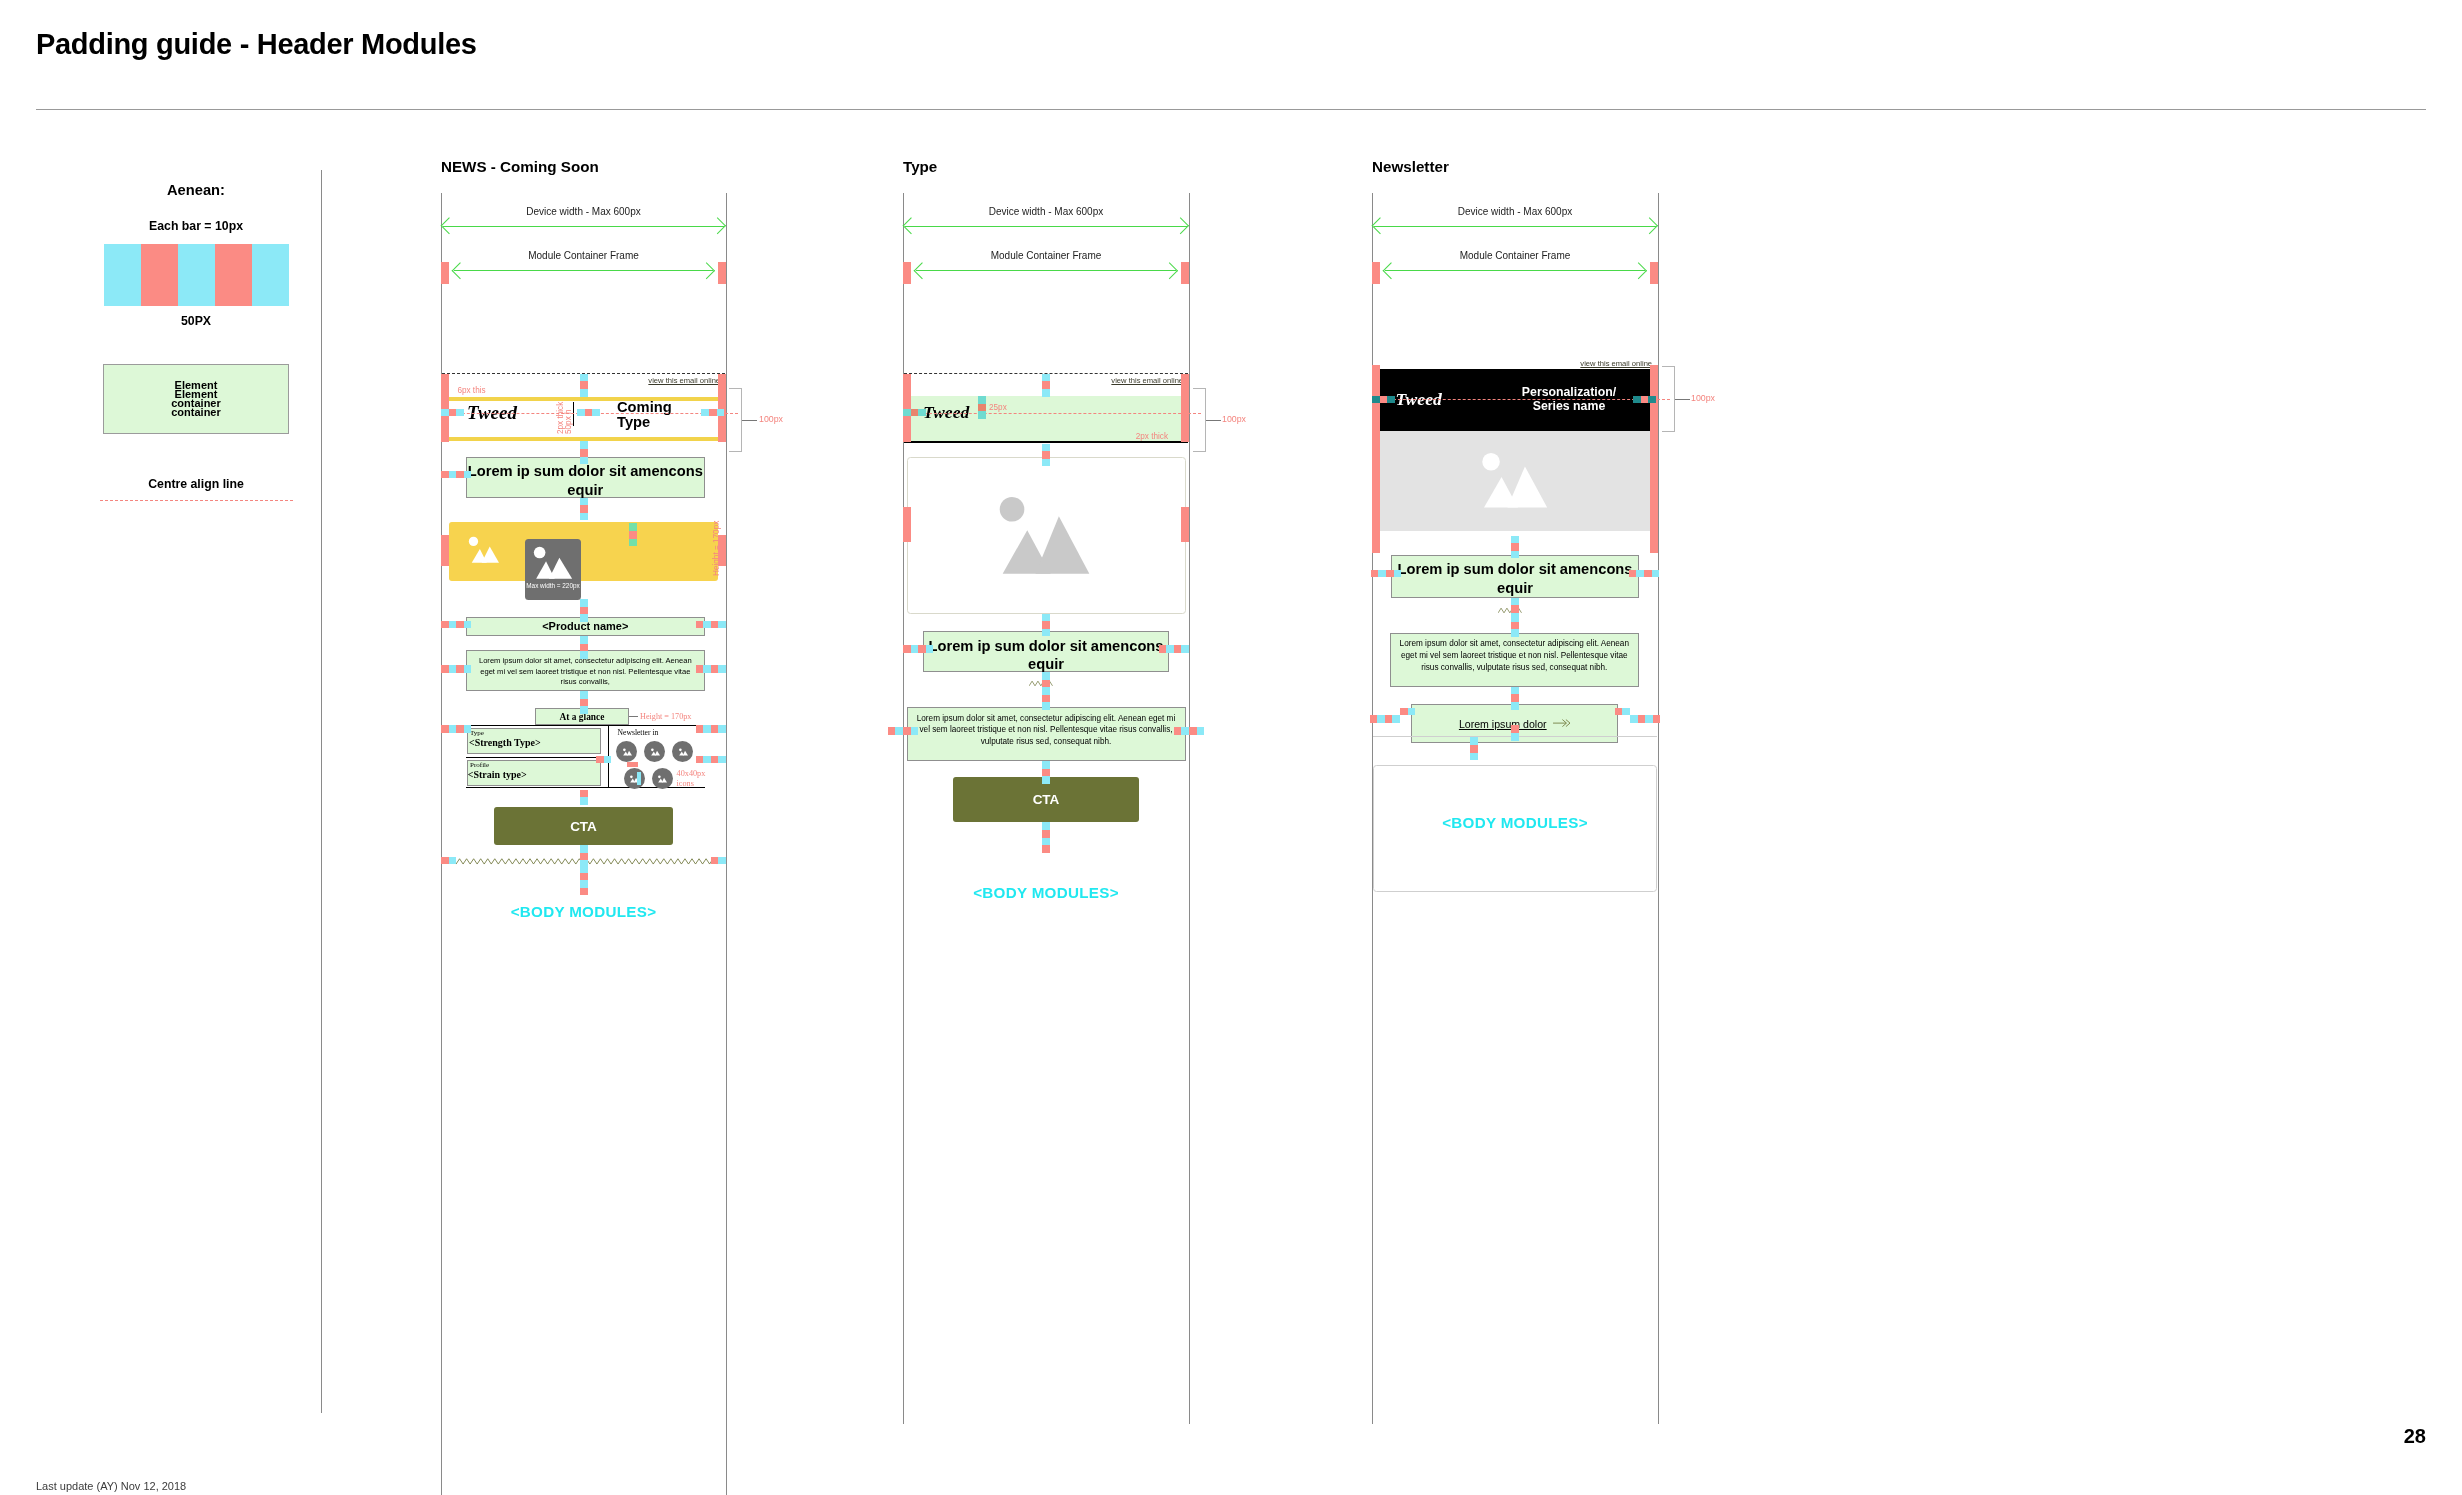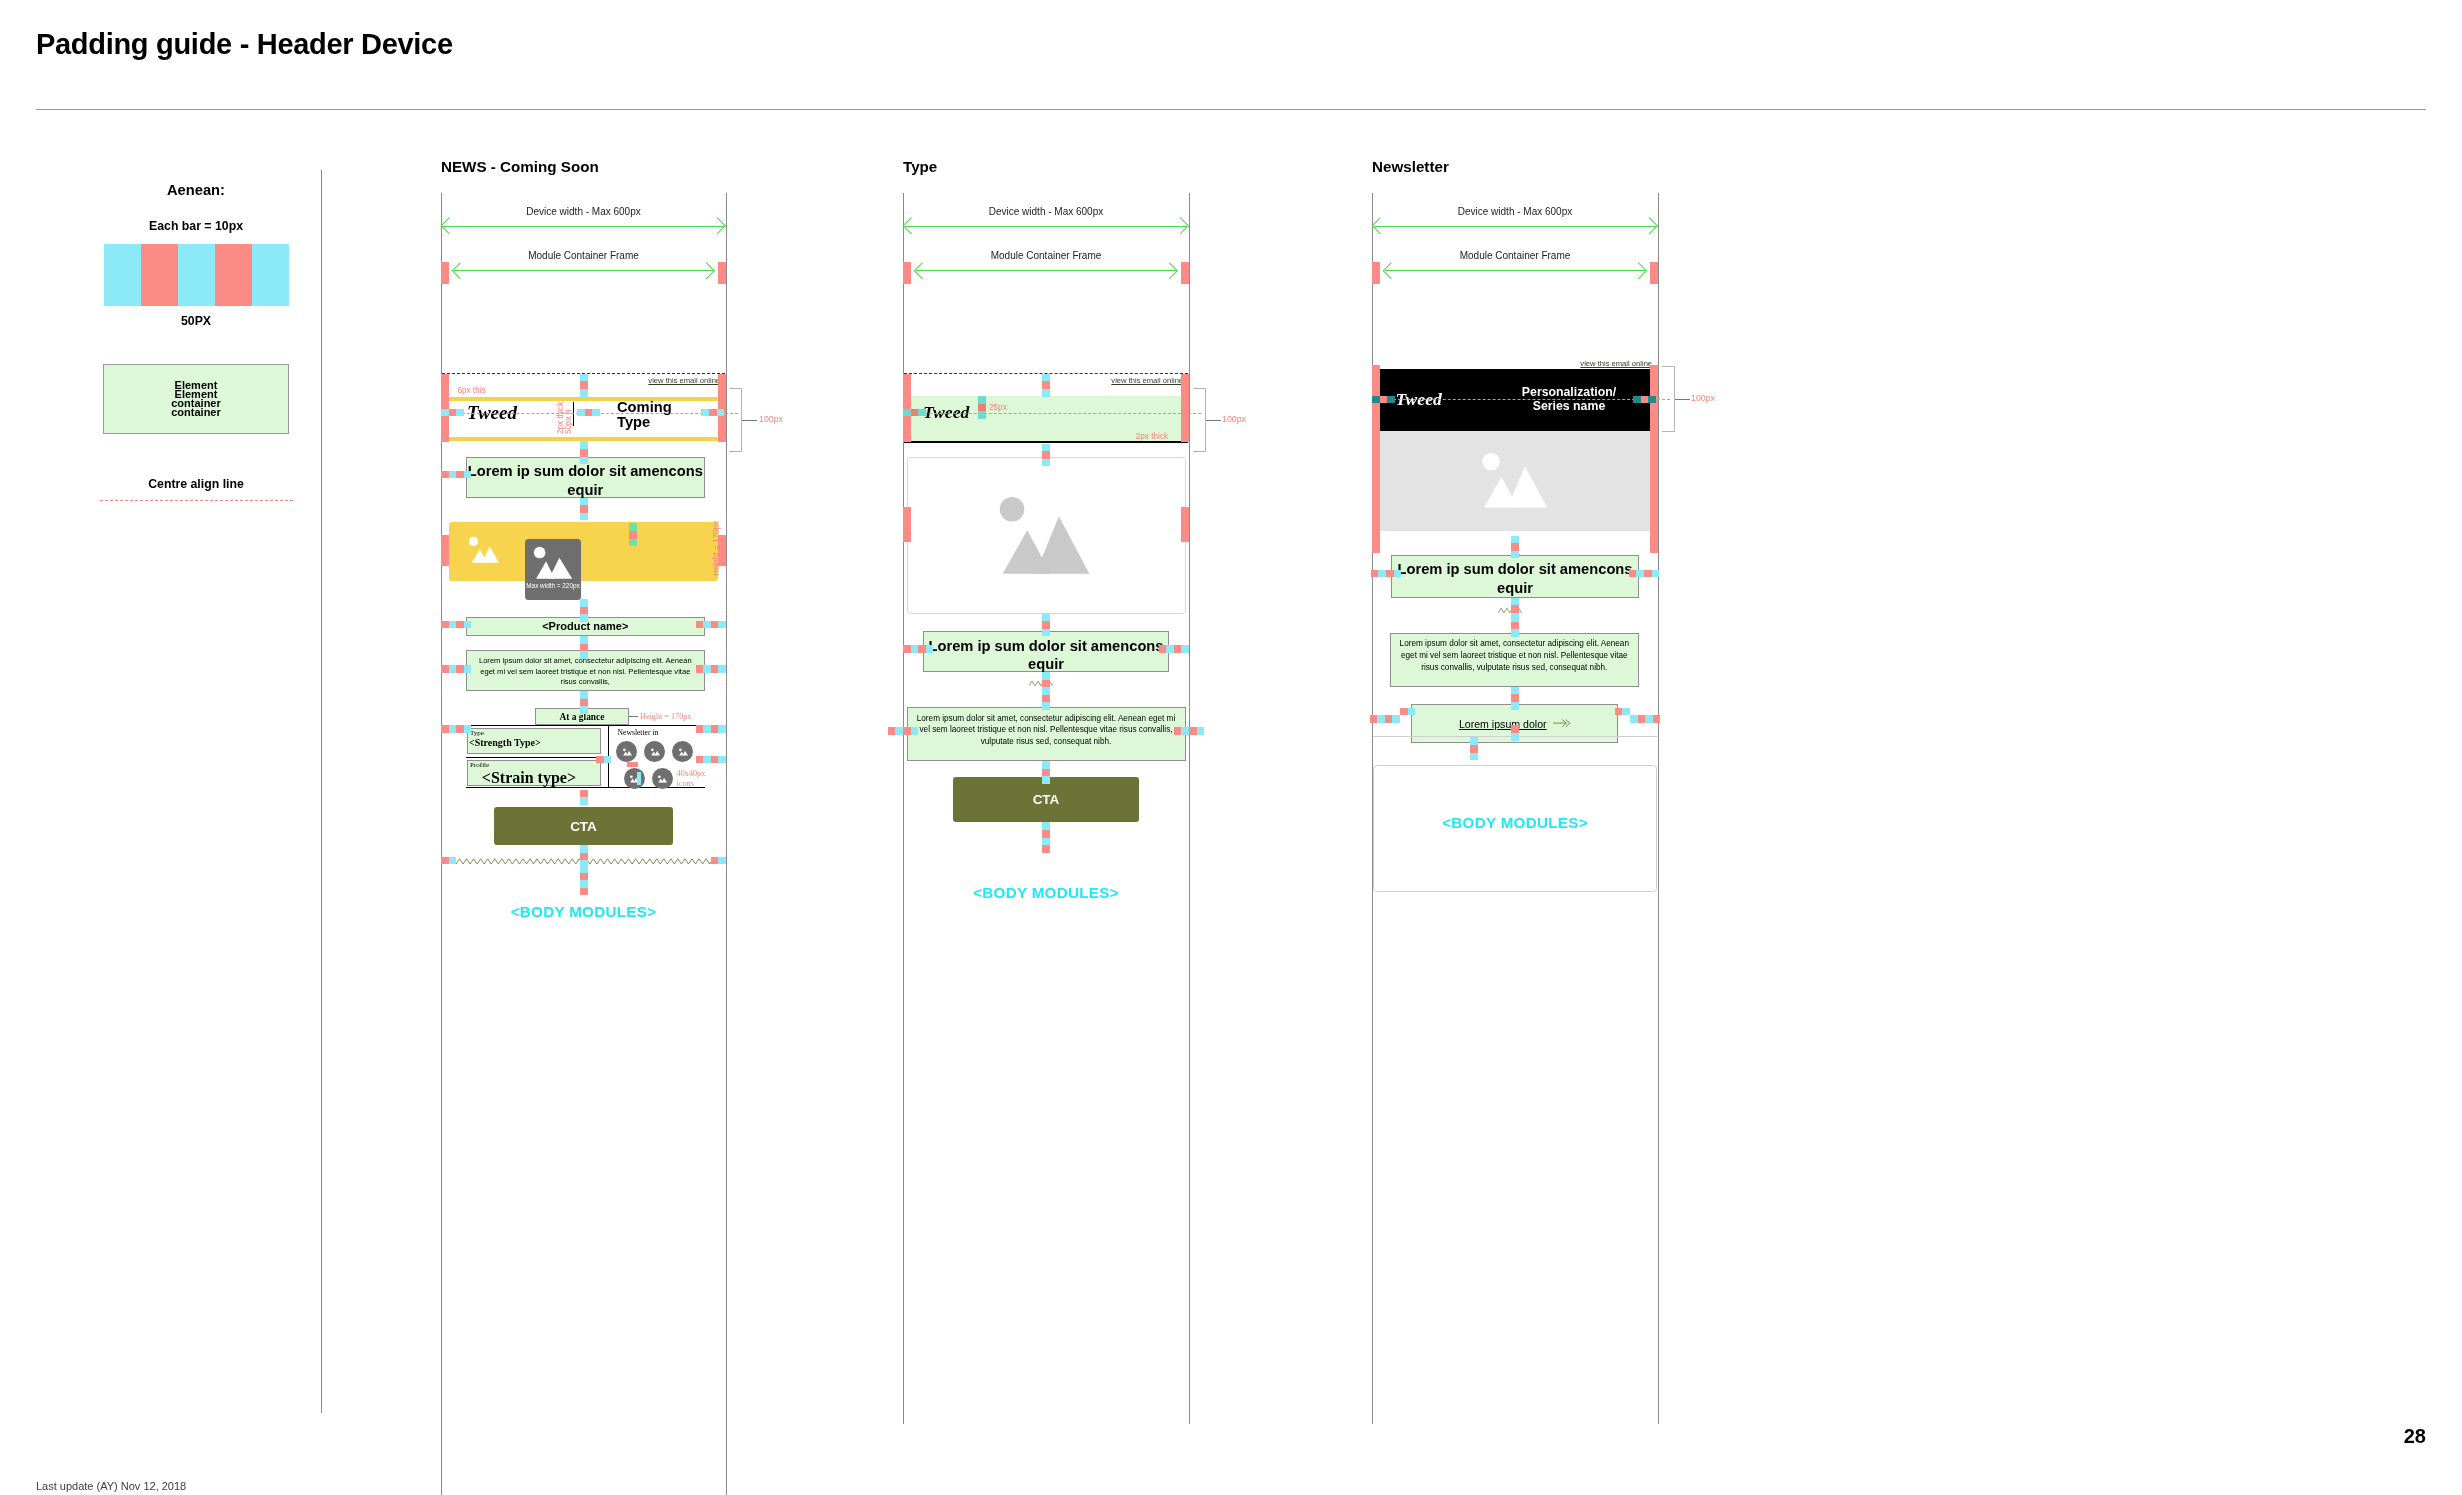--- a/index.html
+++ b/index.html
@@ -118,21 +118,21 @@
 
   .footer-note { position:absolute; left:36px; top:1480px; font-size:11px; color:#3c3c3c; }
   .page-num { position:absolute; right:36px; top:1425px; font-size:20px; font-weight:bold; color:#000; }
   .ico40 { width:21px; height:21px; border-radius:50%; background:#6f6f6f; display:inline-flex; align-items:center; justify-content:center; }
 </style>
 </head>
 <body>
 
 <div class="page">
 
-  <div class="page-title">Padding guide - Header Device</div>
+  <div class="page-title">Padding guide - Header Modules</div>
   <div class="title-rule"></div>
 
   <div class="legend">
     <div class="legend-title">Aenean:</div>
     <div class="legend-sub">Each bar = 10px</div>
     <div class="legend-bars">
       <span style="background:#8ce9f7"></span>
         <span style="background:#fb8b84"></span>
         <span style="background:#8ce9f7"></span>
         <span style="background:#fb8b84"></span>
@@ -324,21 +324,21 @@
 
       <div style="position:absolute; left:24.6px; right:21px; top:17.6px; height:63px; border-top:1.2px solid #000; border-bottom:1.2px solid #000;">
         <div style="position:absolute; left:0; top:0; width:143px; height:62px; border-right:1.2px solid #000;">
           <div style="position:absolute; left:1.2px; top:2.3px; width:134px; height:26px; background:#ddf8d7; border:0.6px solid #8f8f8f;">
             <div style="font-size:7px; padding-left:2.3px; color:#000;">Type</div>
             <div style="font-size:10px; font-weight:bold; padding-left:1.2px; color:#000; line-height:1.1;">&lt;Strength Type&gt;</div>
           </div>
           <div style="position:absolute; left:0; top:30.5px; width:143px; height:1.2px; background:#000;"></div>
           <div style="position:absolute; left:1.2px; top:34px; width:134px; height:26px; background:#ddf8d7; border:0.6px solid #8f8f8f;">
             <div style="font-size:7px; padding-left:2.3px; color:#000;">Profile</div>
-            <div style="font-size:16px; font-weight:bold; padding-left:14px; color:#000; line-height:1.1;">&lt;Strain type&gt;</div>
+            <div style="font-size:10px; font-weight:bold; padding-left:0; color:#000; line-height:1.1;">&lt;Strain type&gt;</div>
           </div>
         </div>
         <div style="position:absolute; left:145px; top:0; right:0; height:62px;">
           <div style="font-size:7.6px; padding-left:7px; padding-top:2.3px; color:#000;">Newsletter in</div>
           <div style="position:absolute; left:5.9px; top:15.2px; display:flex; gap:7px;">
             <span class="ico40">
                 <svg width="10.6" height="8.2" viewBox="0 0 18 14">
                   <circle cx="4" cy="3.2" r="2.2" fill="#fff"></circle>
                   <polygon points="2,13 6.5,6 10,13" fill="#fff"></polygon>
                   <polygon points="8,13 12,4.6 17,13" fill="#fff"></polygon>

